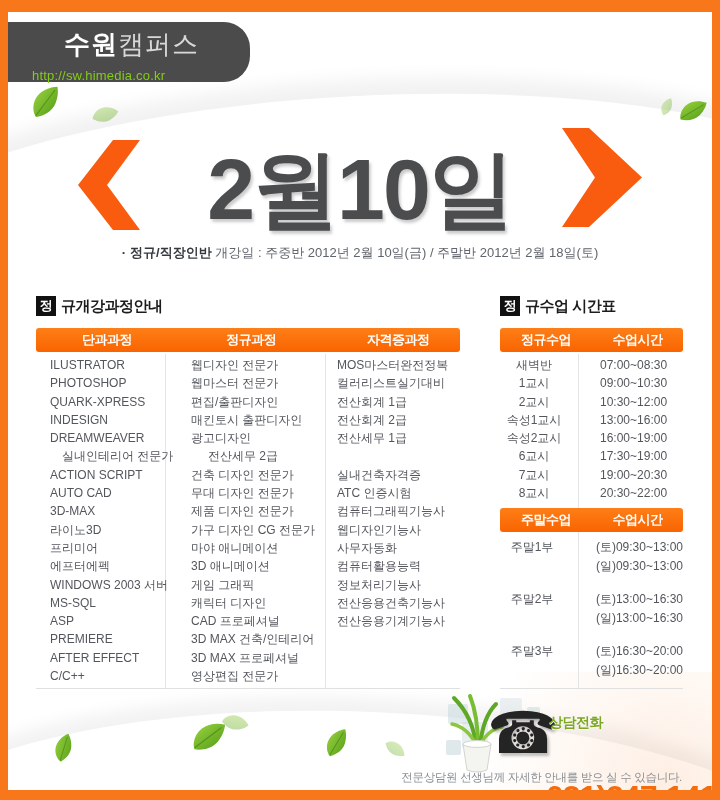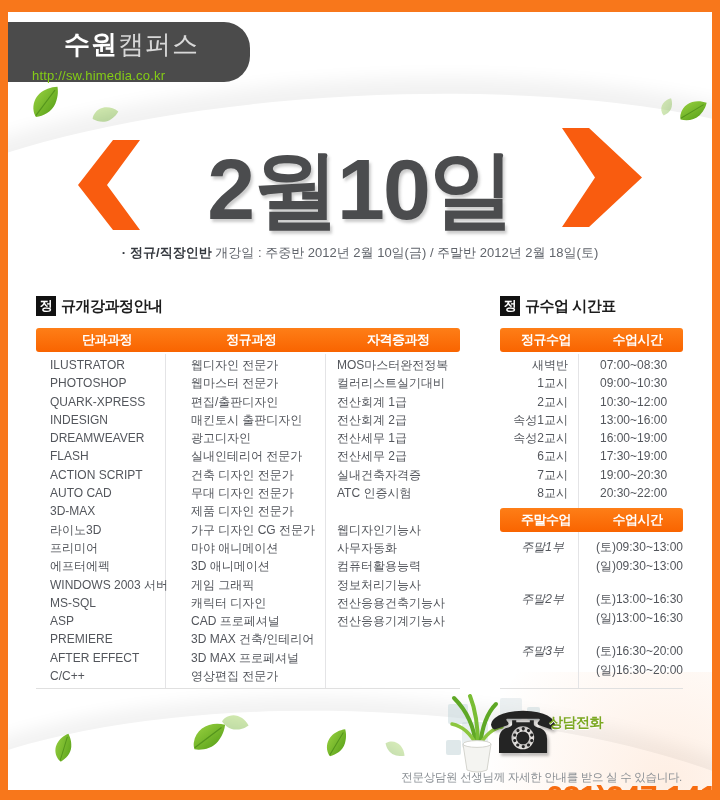--- a/index.html
+++ b/index.html
@@ -51,27 +51,27 @@
   .t-cell{font-size:12px;color:#53565C;line-height:18.3px;white-space:nowrap;box-sizing:border-box;}
   .t-cell.c0{padding-left:14px;}
   .t-cell.c1{padding-left:26px;}
   .t-cell.c2{padding-left:12px;}
   .vline{position:absolute;width:1px;background:#E4E4E6;top:26px;height:334px;z-index:0;}
   .hline{position:absolute;height:1px;background:#E0E0E0;left:0;top:360px;z-index:0;}
   #timetable{left:500px;top:328px;width:183px;height:364px;}
   #timetable .c0{width:78px;}#timetable .c1{width:105px;}
   #regular-body{position:absolute;left:0;top:28px;width:183px;}
   .tt-row{display:flex;height:18.3px;}
-  .tt-left{width:78px;text-align:right;padding-right:10px;box-sizing:border-box;
+  .tt-left{width:78px;text-align:center;padding-right:10px;box-sizing:border-box;
        font-size:12px;color:#53565C;line-height:18.3px;white-space:nowrap;}
   .tt-right{padding-left:22px;font-size:12px;color:#53565C;line-height:18.3px;white-space:nowrap;}
   #weekend-head{position:absolute;left:0;top:180px;width:183px;z-index:2;}
   #weekend-body{position:absolute;left:0;top:210px;width:183px;}
   .tt-group{display:flex;margin-bottom:14px;}
-  .tt-group .tt-left{line-height:19px;font-style:italic;}
+  .tt-group .tt-left{line-height:19px;}
   .tt-group .tt-time{font-size:12px;color:#53565C;line-height:19px;white-space:nowrap;}
   .tt-times{padding-left:22px;}
   
   .deco-sq{position:absolute;background:#BFD2D6;z-index:1;border-radius:2px;}
   .plant{position:absolute;left:450px;top:694px;z-index:3;}
   .phone-glyph{position:absolute;left:487px;top:698px;z-index:4;font-size:58px;line-height:70px;
        color:#242424;text-shadow:2px 3px 3px rgba(0,0,0,.25);}
   .consult-label{position:absolute;left:549px;top:714px;z-index:4;font-size:14px;font-weight:bold;
        color:#7CA822;letter-spacing:-.5px;text-shadow:0 1px 0 #fff;}
   .phone-number{position:absolute;left:546px;top:731px;z-index:4;font-size:32px;font-weight:800;
@@ -179,37 +179,37 @@
           <div class="t-cell c0">INDESIGN</div>
           <div class="t-cell c1">매킨토시 출판디자인</div>
           <div class="t-cell c2">전산회계 2급</div>
         </div>
         <div class="t-row">
           <div class="t-cell c0">DREAMWEAVER</div>
           <div class="t-cell c1">광고디자인</div>
           <div class="t-cell c2">전산세무 1급</div>
         </div>
         <div class="t-row">
-          <div class="t-cell c0">FLASH</div>
           <div class="t-cell c1">실내인테리어 전문가</div>
           <div class="t-cell c2">전산세무 2급</div>
         </div>
         <div class="t-row">
           <div class="t-cell c0">ACTION SCRIPT</div>
           <div class="t-cell c1">건축 디자인 전문가</div>
           <div class="t-cell c2">실내건축자격증</div>
         </div>
         <div class="t-row">
           <div class="t-cell c0">AUTO CAD</div>
           <div class="t-cell c1">무대 디자인 전문가</div>
           <div class="t-cell c2">ATC 인증시험</div>
         </div>
         <div class="t-row">
           <div class="t-cell c0">3D-MAX</div>
           <div class="t-cell c1">제품 디자인 전문가</div>
+          <div class="t-cell c2">컴퓨터그래픽기능사</div>
         </div>
         <div class="t-row">
           <div class="t-cell c0">라이노3D</div>
           <div class="t-cell c1">가구 디자인 CG 전문가</div>
           <div class="t-cell c2">웹디자인기능사</div>
         </div>
         <div class="t-row">
           <div class="t-cell c0">프리미어</div>
           <div class="t-cell c1">마야 애니메이션</div>
           <div class="t-cell c2">사무자동화</div>

